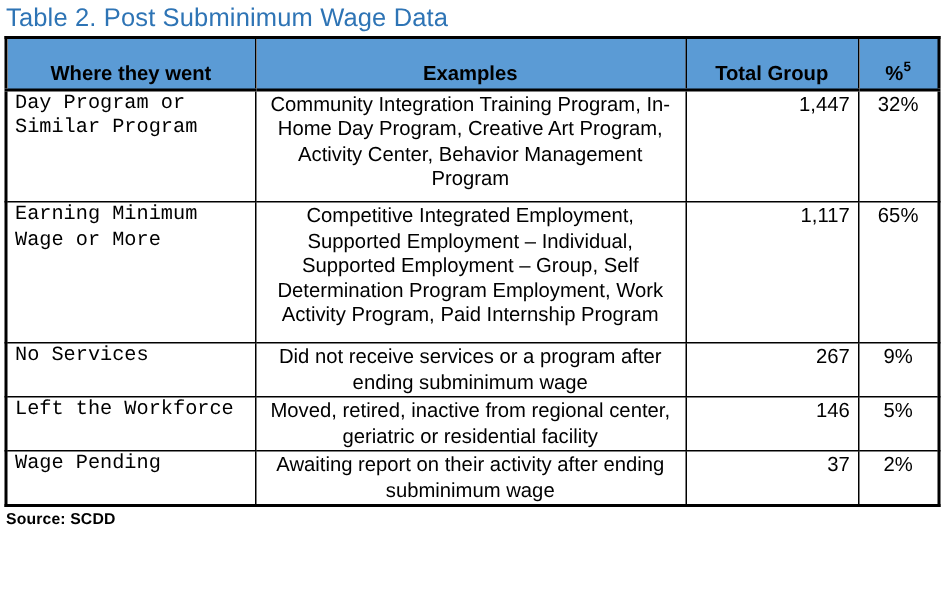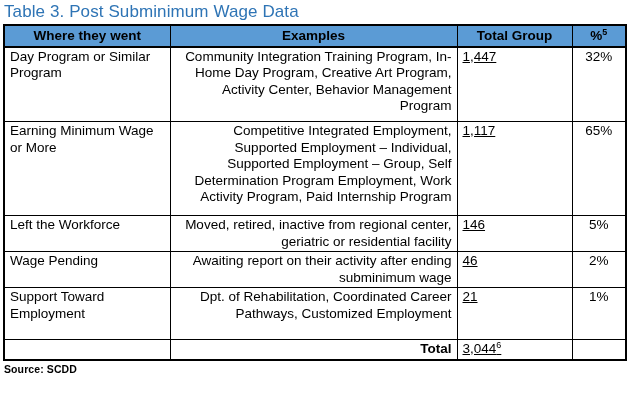--- a/index.html
+++ b/index.html
@@ -42,27 +42,27 @@
     line-height: 16.5px;
     padding: 1px 5px 1px 5px;
     box-sizing: border-box;
     overflow: hidden;
   }
   tr.header-row th {
     background: #5B9BD5;
     font-weight: 700;
     text-align: center;
     height: 19px;
-    padding-top: 2px;
+    padding-top: 15px;
     padding-bottom: 1px;
     border-bottom: 2px solid #000000;
   }
-  td.cell-where    { text-align: left; }
-  td.cell-examples { text-align: right; }
-  td.cell-total    { text-align: left; text-decoration: underline; }
+  td.cell-where    { text-align: left; font-family: Liberation Mono, monospace; }
+  td.cell-examples { text-align: center; }
+  td.cell-total    { text-align: right; }
   td.cell-percent  { text-align: center; }
   tr.row-1 { height: 75px; }
   tr.row-2 { height: 94px; }
   tr.row-3 { height: 35px; }
   tr.row-4 { height: 35px; }
   tr.row-5 { height: 35px; }
   tr.row-6 { height: 52px; }
   tr.total-row { height: 20px; }
   tr.total-row td { border-top: 1px solid #000000; }
   td.cell-total-label {
@@ -79,21 +79,21 @@
     font-weight: 700;
     margin: 2px 0 0 1px;
     letter-spacing: 0.1px;
   }
 </style>
 </head>
 <body>
 
 <div class="page">
 
-  <h2 class="table-title">Table 3. Post Subminimum Wage Data</h2>
+  <h2 class="table-title">Table 2. Post Subminimum Wage Data</h2>
 
   <table class="data-table">
     <colgroup>
       <col class="c-where">
       <col class="c-examples">
       <col class="c-total">
       <col class="c-pct">
     </colgroup>
     <thead>
       <tr class="header-row">
@@ -109,42 +109,36 @@
         <td class="cell-examples">Community Integration Training Program, In-Home Day Program, Creative Art Program, Activity Center, Behavior Management Program</td>
         <td class="cell-total">1,447</td>
         <td class="cell-percent">32%</td>
       </tr>
       <tr class="row-2">
         <td class="cell-where">Earning Minimum Wage or More</td>
         <td class="cell-examples">Competitive Integrated Employment, Supported Employment – Individual, Supported Employment – Group, Self Determination Program Employment, Work Activity Program, Paid Internship Program</td>
         <td class="cell-total">1,117</td>
         <td class="cell-percent">65%</td>
       </tr>
+      <tr class="row-3">
+        <td class="cell-where">No Services</td>
+        <td class="cell-examples">Did not receive services or a program after ending subminimum wage</td>
+        <td class="cell-total">267</td>
+        <td class="cell-percent">9%</td>
+      </tr>
       <tr class="row-4">
         <td class="cell-where">Left the Workforce</td>
         <td class="cell-examples">Moved, retired, inactive from regional center, geriatric or residential facility</td>
         <td class="cell-total">146</td>
         <td class="cell-percent">5%</td>
       </tr>
       <tr class="row-5">
         <td class="cell-where">Wage Pending</td>
         <td class="cell-examples">Awaiting report on their activity after ending subminimum wage</td>
-        <td class="cell-total">46</td>
+        <td class="cell-total">37</td>
         <td class="cell-percent">2%</td>
-      </tr>
-      <tr class="row-6">
-        <td class="cell-where">Support Toward Employment</td>
-        <td class="cell-examples">Dpt. of Rehabilitation, Coordinated Career Pathways, Customized Employment</td>
-        <td class="cell-total">21</td>
-        <td class="cell-percent">1%</td>
-      </tr>
-      <tr class="total-row">
-        <td class="cell-where"></td>
-        <td class="cell-total-label">Total</td>
-        <td class="cell-total"><span>3,044</span><sup class="footnote">6</sup></td>
-        <td class="cell-percent"></td>
       </tr>
     </tbody>
   </table>
 
   <div class="source-note">Source: SCDD</div>
 
 </div>
 
 </body></html>

